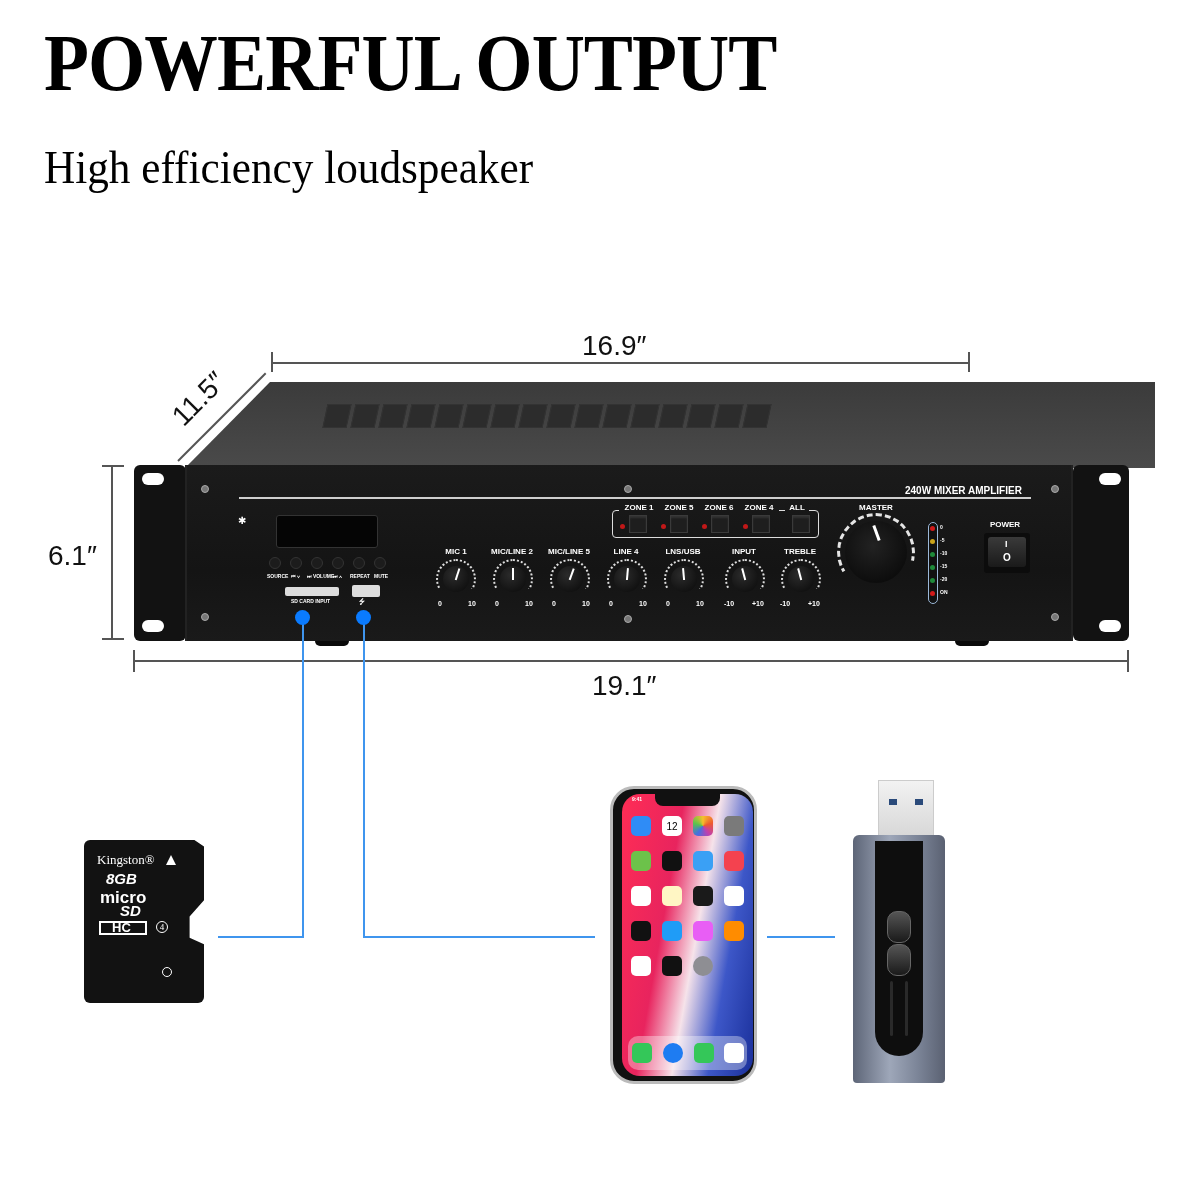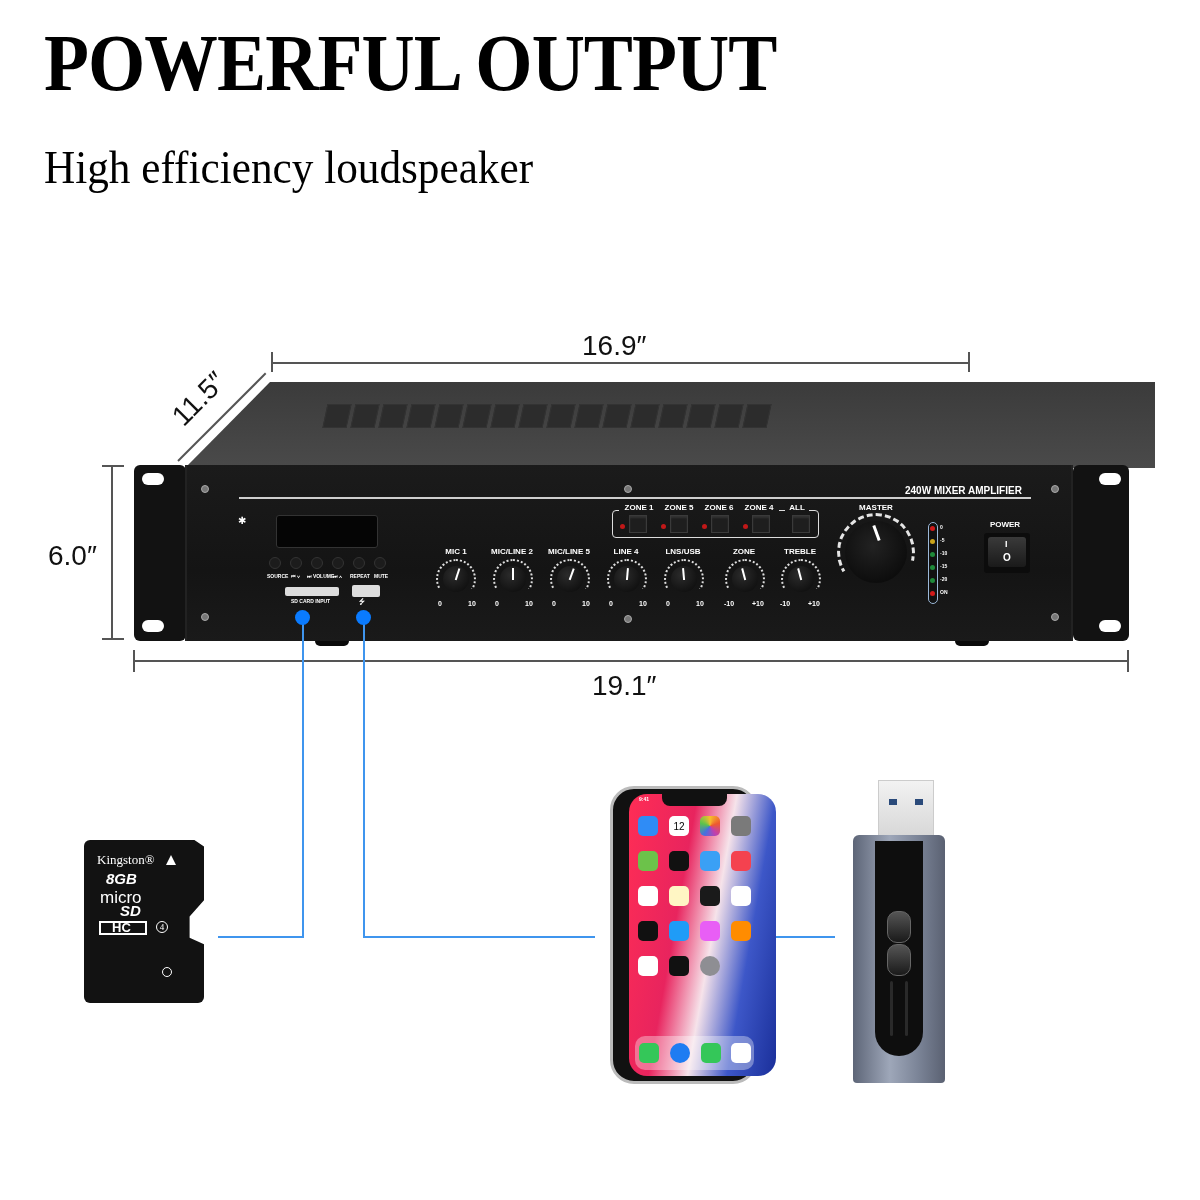--- a/index.html
+++ b/index.html
@@ -43,21 +43,21 @@
 
   .connector { background: #3f95ee; }
   .dot { width: 15px; height: 15px; border-radius: 50%; background: #0a7bff; }
 
   
   .sd { left: 84px; top: 840px; width: 120px; height: 163px; background: #121212; border-radius: 6px; clip-path: polygon(0 0, 92% 0, 100% 4%, 100% 37%, 88% 47%, 88% 60%, 100% 64%, 100% 100%, 0 100%); }
   .sd-text { color: #fff; font-family: "Liberation Serif", serif; white-space: nowrap; text-align: center; }
 
   
   .phone { left: 610px; top: 786px; width: 147px; height: 298px; border-radius: 24px; background: #111; border: 3px solid #bbb; }
-  .screen { position: absolute; left: 16px; top: 5px; width: 147px; height: 282px; border-radius: 18px; background: linear-gradient(100deg, #ff2d55 0%, #e8245e 35%, #f6e3ea 55%, #3d57c8 75%, #1a2f9a 100%); overflow: hidden; padding-left: 16px; }
+  .screen { position: absolute; left: 9px; top: 5px; width: 131px; height: 282px; border-radius: 18px; background: linear-gradient(100deg, #ff2d55 0%, #e8245e 35%, #f6e3ea 55%, #3d57c8 75%, #1a2f9a 100%); overflow: hidden; padding-left: 16px; }
   .notch { position: absolute; left: 33px; top: 0; width: 65px; height: 12px; background: #111; border-radius: 0 0 8px 8px; }
   .app { position: absolute; width: 20px; height: 20px; border-radius: 5px; }
   .dock { position: absolute; left: 6px; top: 242px; width: 119px; height: 34px; background: rgba(255,255,255,0.35); border-radius: 10px; }
 
   
   .usb-plug { left: 878px; top: 780px; width: 56px; height: 60px; background: linear-gradient(#f2f2f2, #d6d6d6); border: 1px solid #ccc; }
   .usb-body { left: 853px; top: 835px; width: 92px; height: 248px; background: linear-gradient(90deg, #5d6577, #9ea7b9 40%, #7c8598 70%, #5a6172); border-radius: 6px 6px 4px 4px; }
   .usb-inner { position: absolute; left: 22px; top: 6px; width: 48px; height: 215px; background: #0e0e0e; border-radius: 0 0 24px 24px; }
   .slider { position: absolute; width: 24px; height: 32px; background: linear-gradient(#555, #1a1a1a); border-radius: 10px; border: 1px solid #666; }
 </style>
@@ -71,21 +71,21 @@
 <div class="abs dim-line" style="left:271px;top:352px;width:2px;height:20px;"></div>
 <div class="abs dim-line" style="left:968px;top:352px;width:2px;height:20px;"></div>
 <div class="abs dim-label" style="left:582px;top:330px;">16.9″</div>
 
 <div class="abs dim-line" style="left:172px;top:420px;width:124px;height:2px;transform:rotate(-45deg);transform-origin:left center;left:178px;top:460px;"></div>
 <div class="abs dim-label" style="left:168px;top:383px;transform:rotate(-45deg);">11.5″</div>
 
 <div class="abs dim-line" style="left:111px;top:466px;width:2px;height:172px;"></div>
 <div class="abs dim-line" style="left:102px;top:465px;width:22px;height:2px;"></div>
 <div class="abs dim-line" style="left:102px;top:638px;width:22px;height:2px;"></div>
-<div class="abs dim-label" style="left:48px;top:540px;">6.0″</div>
+<div class="abs dim-label" style="left:48px;top:540px;">6.1″</div>
 
 <div class="abs dim-line" style="left:135px;top:660px;width:993px;height:2px;"></div>
 <div class="abs dim-line" style="left:133px;top:650px;width:2px;height:22px;"></div>
 <div class="abs dim-line" style="left:1127px;top:650px;width:2px;height:22px;"></div>
 <div class="abs dim-label" style="left:592px;top:670px;">19.1″</div>
 
 <div class="abs top-face">
   <div class="vent" style="left:140px"></div>
     <div class="vent" style="left:168px"></div>
   <div class="vent" style="left:196px"></div>
@@ -168,21 +168,21 @@
   <div class="abs knob" style="left:427px;top:101px;--rot:5deg;"></div>
   <div class="abs scale" style="left:422px;top:135px;">0</div>
   <div class="abs scale" style="left:452px;top:135px;">10</div>
 
   <div class="abs knob-label" style="left:461px;top:82px;">LNS/USB</div>
   <div class="abs ticks" style="left:477px;top:94px;"></div>
   <div class="abs knob" style="left:484px;top:101px;--rot:-5deg;"></div>
   <div class="abs scale" style="left:479px;top:135px;">0</div>
   <div class="abs scale" style="left:509px;top:135px;">10</div>
 
-  <div class="abs knob-label" style="left:522px;top:82px;">ZONE</div>
+  <div class="abs knob-label" style="left:522px;top:82px;">INPUT</div>
   <div class="abs ticks" style="left:538px;top:94px;"></div>
   <div class="abs knob" style="left:545px;top:101px;--rot:-15deg;"></div>
   <div class="abs scale" style="left:537px;top:135px;">-10</div>
   <div class="abs scale" style="left:565px;top:135px;">+10</div>
 
   <div class="abs knob-label" style="left:578px;top:82px;">TREBLE</div>
   <div class="abs ticks" style="left:594px;top:94px;"></div>
   <div class="abs knob" style="left:601px;top:101px;--rot:-15deg;"></div>
   <div class="abs scale" style="left:593px;top:135px;">-10</div>
   <div class="abs scale" style="left:621px;top:135px;">+10</div>
@@ -243,21 +243,21 @@
 <div class="abs connector" style="left:363px;top:624px;width:2px;height:314px;"></div>
 <div class="abs connector" style="left:363px;top:936px;width:232px;height:2px;"></div>
 <div class="abs dot" style="left:356px;top:610px;"></div>
 
 <div class="abs connector" style="left:767px;top:936px;width:68px;height:2px;"></div>
 
 <div class="abs sd">
   <div class="abs sd-text" style="left:13px;top:12px;font-size:13px;">Kingston®</div>
   <div class="abs" style="left:82px;top:15px;width:0;height:0;border-left:5px solid transparent;border-right:5px solid transparent;border-bottom:10px solid #fff;"></div>
   <div class="abs sd-text" style="left:22px;top:30px;font-size:15px;font-weight:bold;font-style:italic;font-family:'Liberation Sans',sans-serif;">8GB</div>
-  <div class="abs sd-text" style="left:16px;top:48px;font-size:17px;font-weight:normal;font-family:'Liberation Sans',sans-serif;">micro</div>
+  <div class="abs sd-text" style="left:16px;top:48px;font-size:17px;font-weight:bold;font-family:'Liberation Sans',sans-serif;">micro</div>
   <div class="abs sd-text" style="left:36px;top:62px;font-size:15px;font-weight:bold;font-style:italic;font-family:'Liberation Sans',sans-serif;">SD</div>
   <div class="abs" style="left:15px;top:81px;width:48px;height:14px;border:2px solid #fff;"></div>
   <div class="abs sd-text" style="left:28px;top:80px;font-size:13px;font-weight:bold;font-family:'Liberation Sans',sans-serif;">HC</div>
   <div class="abs sd-text" style="left:72px;top:81px;font-size:9px;width:12px;height:12px;border:1px solid #fff;border-radius:50%;text-align:center;line-height:11px;">4</div>
   <div class="abs" style="left:78px;top:127px;width:10px;height:10px;border:1px solid #fff;border-radius:50%;"></div>
 </div>
 
 <div class="abs phone">
   <div class="screen">
     <div class="notch"></div>

